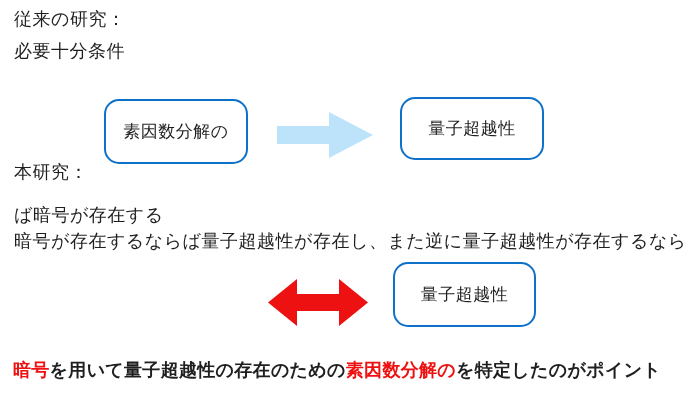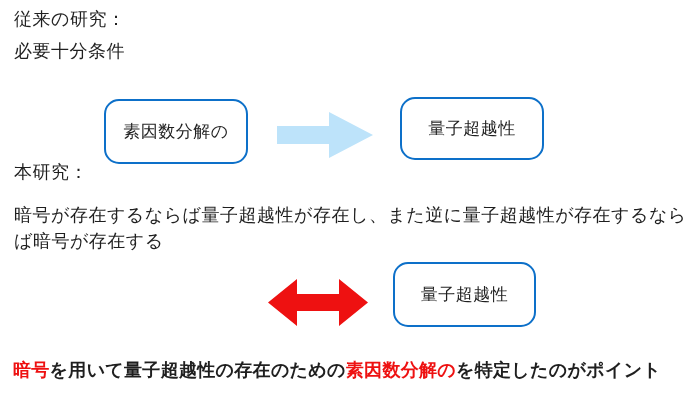--- a/index.html
+++ b/index.html
@@ -80,22 +80,22 @@
   <svg class="arrow-svg arrow-right" width="96" height="46" viewBox="0 0 96 46">
     <polygon points="0,14 52,14 52,0 96,23 52,46 52,32 0,32" fill="#bde3fa"></polygon>
   </svg>
 
   <div class="box box-qs-top">
     <div>量子超越性</div>
   </div>
 
   <div class="txt heading2">本研究：</div>
   <div class="txt para2">
+    <div>ば暗号が存在する</div>
     <div>暗号が存在するならば量子超越性が存在し、また逆に量子超越性が存在するなら</div>
-    <div>ば暗号が存在する</div>
   </div>
 
 
   <svg class="arrow-svg arrow-double" width="100" height="47" viewBox="0 0 100 47">
     <polygon points="0,23.5 29,0 29,15 71,15 71,0 100,23.5 71,47 71,32 29,32 29,47" fill="#ee1111"></polygon>
   </svg>
 
   <div class="box box-qs-bottom">
     <div>量子超越性</div>
   </div>

